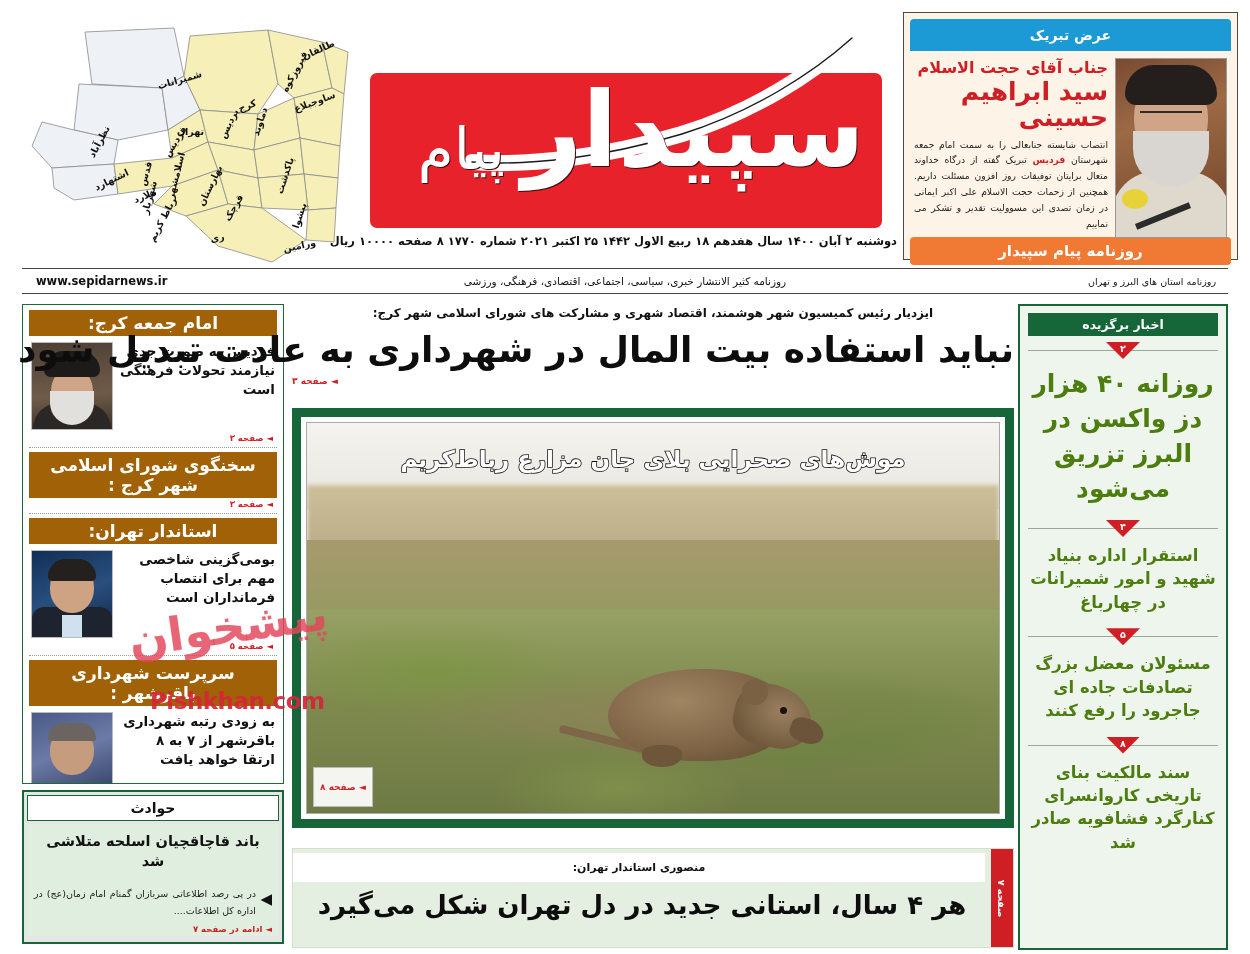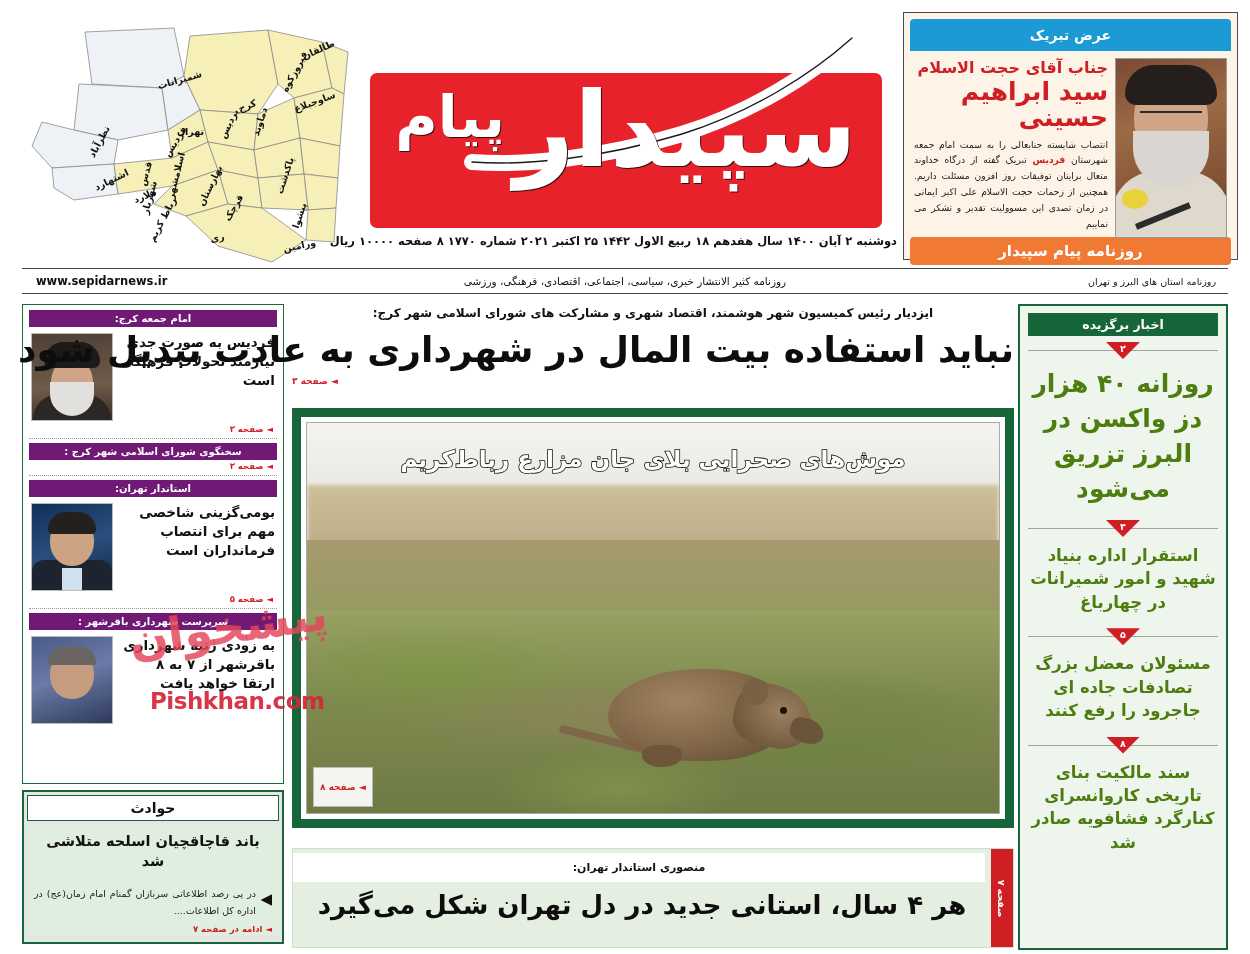--- a/index.html
+++ b/index.html
@@ -27,29 +27,29 @@
   .logo-block { position: absolute; left: 352px; top: 16px; width: 545px; height: 242px; }
   .logo-red {
     position: absolute; left: 18px; top: 57px; width: 512px; height: 155px;
     background: #e8222a; border-radius: 7px;
   }
   .logo-script {
     position: absolute; left: 0; top: 0; width: 545px; height: 215px;
     pointer-events: none;
   }
   .logo-text-big {
-    position: absolute; right: 40px; top: 62px;
+    position: absolute; right: 32px; top: 62px;
     font-size: 104px; line-height: 1; color: #fff; font-weight: 700;
     font-family: "DejaVu Sans", "Liberation Sans", sans-serif;
     text-shadow: 1px 1px 0 #3a0b0b;
     direction: rtl;
   }
   .logo-text-small {
-    position: absolute; right: 392px; top: 72px;
-    font-size: 58px; line-height: 1; color: #fff; font-weight: 700;
+    position: absolute; right: 392px; top: 104px;
+    font-size: 58px; line-height: 1; color: #fff; font-weight: 400;
     text-shadow: 1px 1px 0 #3a0b0b;
   }
   .dateline {
     position: absolute; left: 0; top: 218px; width: 545px;
     text-align: center; font-size: 11.5px; font-weight: 700; color: #111;
     direction: rtl; white-space: nowrap;
   }
 
   
   .ad-box {
@@ -122,21 +122,21 @@
     position: absolute; left: 22px; top: 4px; width: 262px; height: 646px;
   }
   .left-card {
     border: 1.5px solid #1d6b3a; background: #fff; padding: 5px 6px 2px 6px; height: 480px;
     position: relative; overflow: hidden;
   }
   .brief {
     margin-bottom: 4px; position: relative;
   }
   .brief-head {
-    background: #701a75; color: #fff; font-size: 10px; font-weight: 700;
+    background: #a16207; color: #fff; font-size: 17px; font-weight: 700;
     text-align: center; padding: 3px 4px; direction: rtl;
   }
   .brief-row { display: flex; flex-direction: row-reverse; gap: 7px; padding: 6px 2px 2px 2px; }
   .brief-thumb { width: 82px; height: 88px; border: 1px solid #bbb; overflow: hidden; position: relative; flex: none; }
   .brief-text { flex: 1; direction: rtl; text-align: right; font-size: 13.5px; font-weight: 700; line-height: 1.42; color: #111; }
   .brief-pref { direction: rtl; text-align: right; font-size: 8.5px; color: #cf1f24; font-weight: 700; padding: 1px 4px 4px 0; border-bottom: 1px dotted #999; }
   .brief-pref .tri { color: #cf1f24; }
 
   
   .th { position: absolute; inset: 0; }

